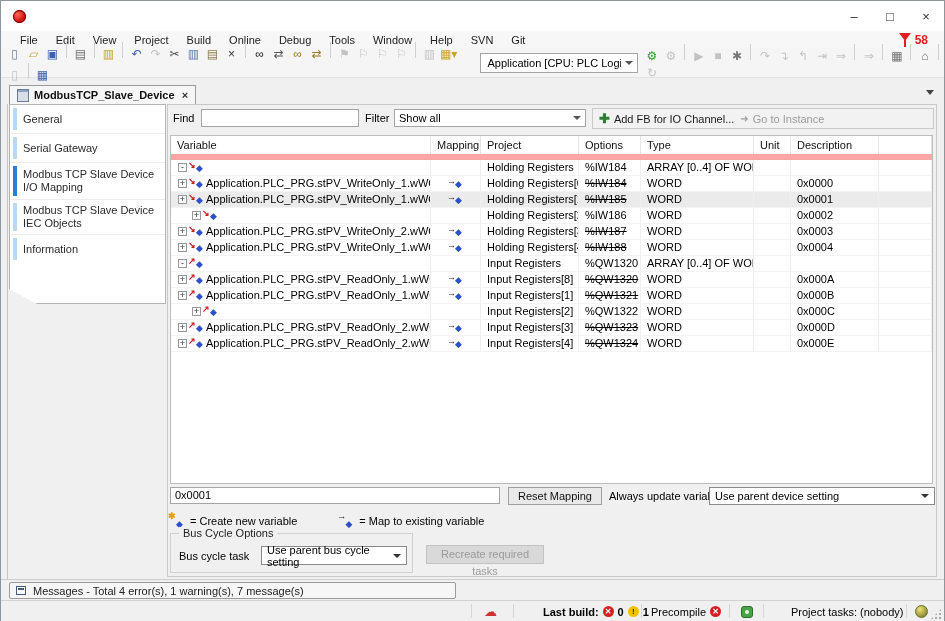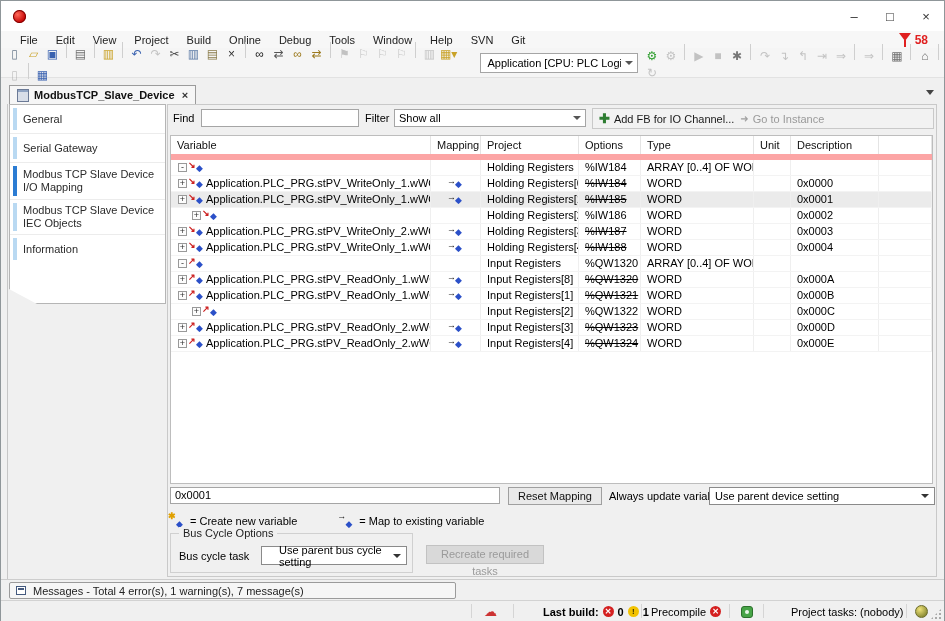--- a/index.html
+++ b/index.html
@@ -92,21 +92,21 @@
   .always-lbl{position:absolute;left:441px;top:3px;}
   .always-combo{position:absolute;left:541px;top:0;width:226px;height:18px;background:#fff;border:1px solid #8a8a8a;box-sizing:border-box;display:flex;align-items:center;padding-left:5px;}
   .always-combo .caret{margin-left:auto;margin-right:5px;border-top-color:#333;}
   .legendrow{position:absolute;left:2px;top:409px;height:14px;display:flex;gap:42px;align-items:center;}
   .leg-item{display:flex;align-items:center;gap:7px;}
 
   
   .busgroup{position:absolute;left:2px;top:428px;width:243px;height:40px;border:1px solid #d0d0d0;box-sizing:border-box;}
   .busgroup .glabel{position:absolute;left:8px;top:-7px;background:#f0f0f0;padding:0 4px;color:#222;}
   .bus-lbl{position:absolute;left:8px;top:16px;}
-  .bus-combo{position:absolute;left:90px;top:12px;width:146px;height:19px;background:#fff;border:1px solid #8a8a8a;box-sizing:border-box;display:flex;align-items:center;padding-left:17px;}
+  .bus-combo{position:absolute;left:90px;top:12px;width:146px;height:19px;background:#fff;border:1px solid #8a8a8a;box-sizing:border-box;display:flex;align-items:center;padding-left:5px;}
   .bus-combo .caret{margin-left:auto;margin-right:5px;border-top-color:#333;}
   .recreate-btn{position:absolute;left:258px;top:440px;width:118px;height:19px;background:#d9d9d9;border:1px solid #c2c2c2;box-sizing:border-box;color:#9a9a9a;text-align:center;line-height:17px;}
 
   
   .msgbar{position:absolute;left:0;top:578px;width:100%;height:21px;background:#f0f0f0;border-top:1px solid #cdcdcd;}
   .msgtab{position:absolute;left:8px;top:2px;width:447px;height:17px;background:#f6f6f6;border:1px solid #9b9b9b;border-radius:2px;box-sizing:border-box;display:flex;align-items:center;gap:7px;padding-left:6px;color:#222;}
   .msgicon{width:10px;height:9px;border:1px solid #44597e;box-sizing:border-box;position:relative;background:#fff;}
   .msgicon:after{content:"";position:absolute;left:1px;right:1px;top:1px;height:2px;background:#44597e;}
 
   

